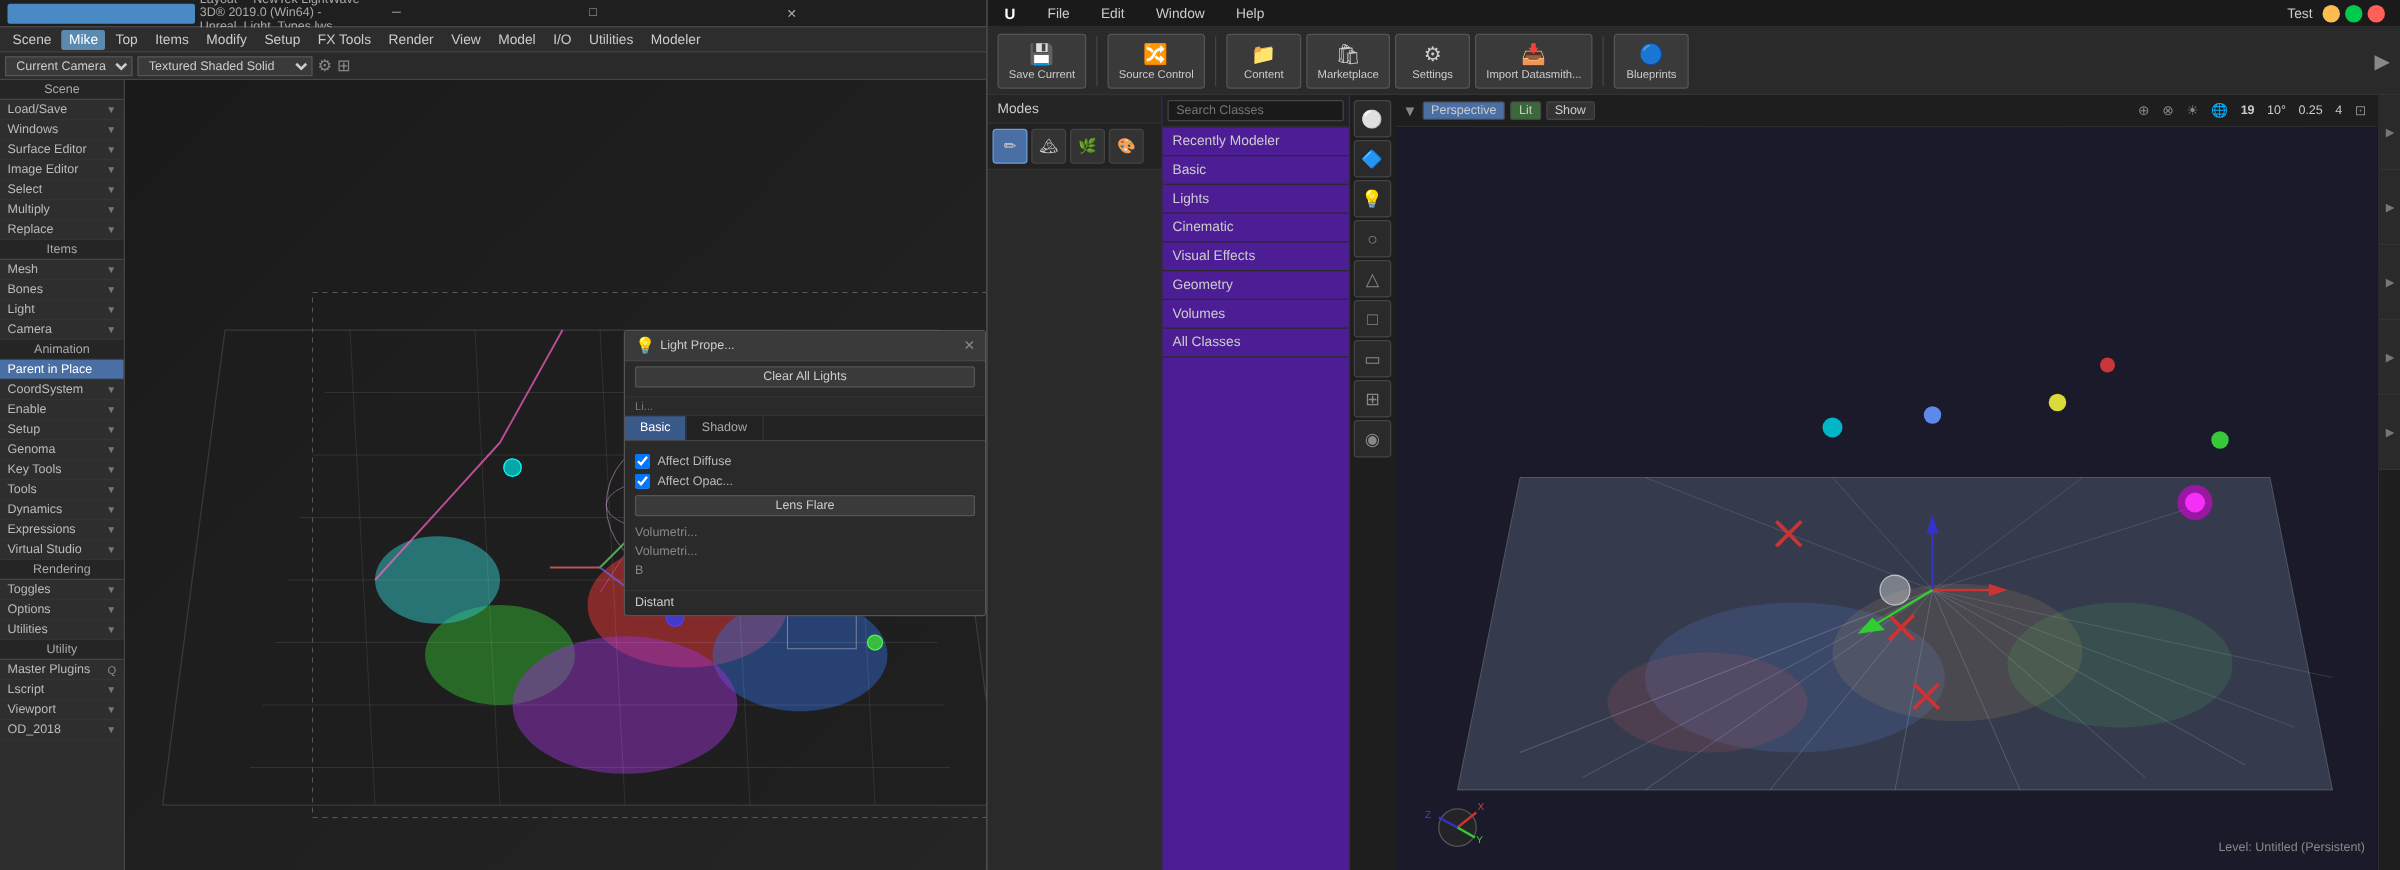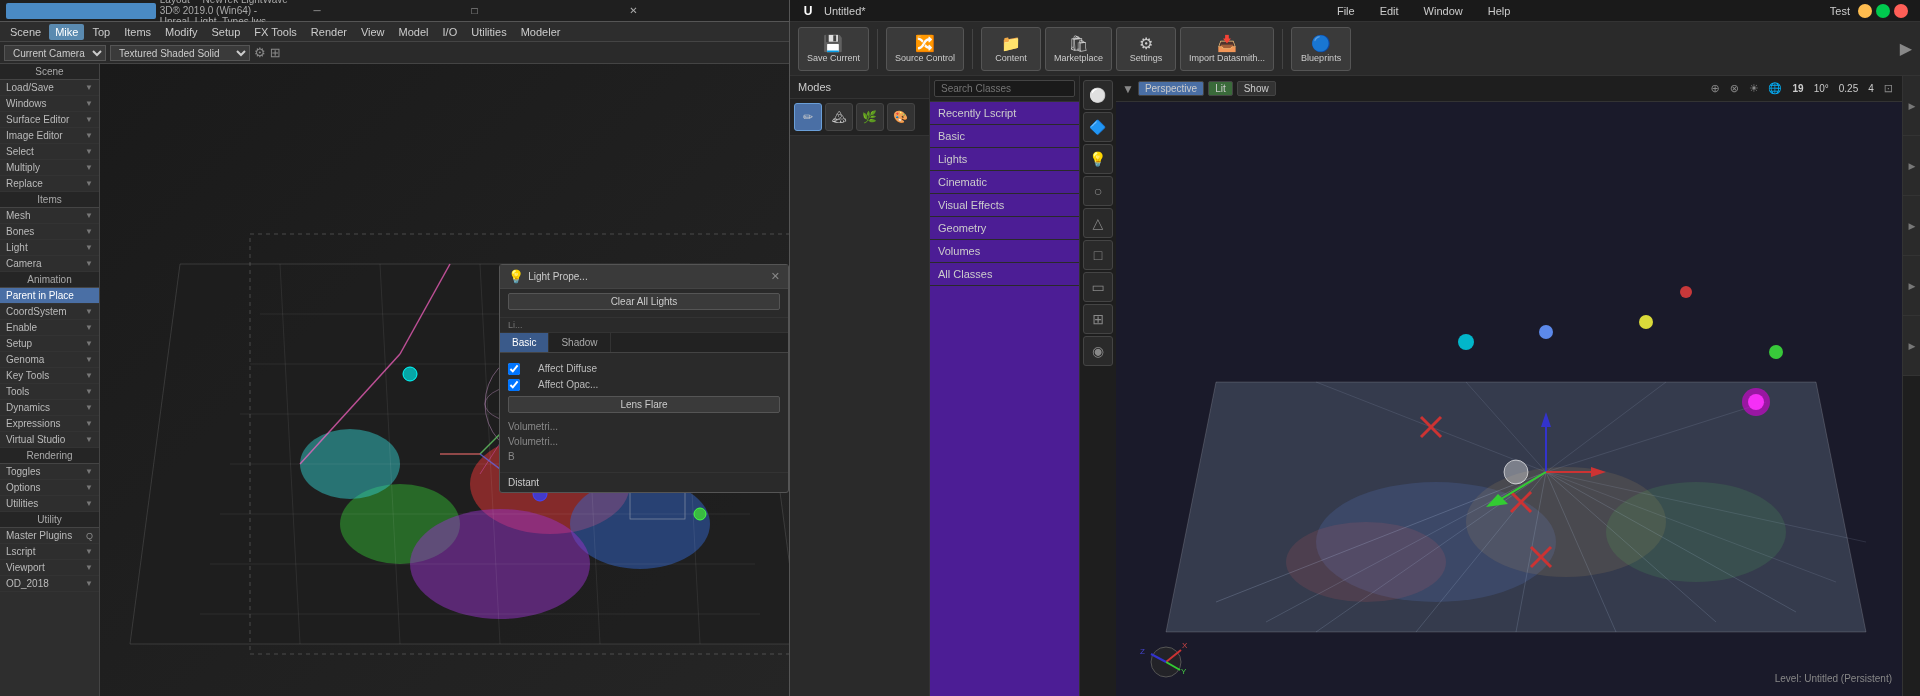--- a/index.html
+++ b/index.html
@@ -335,22 +335,23 @@
       padding: 4px 12px;
       font-size: 10px;
       color: #aaa;
       cursor: pointer;
       border-right: 1px solid #333;
     }
     .props-tab.active { background: #3a5a8a; color: #fff; }
     .props-content { padding: 8px; }
     .props-row {
       display: flex;
+      align-items: center;
       padding: 2px 0;
-      gap: 18px;
+      gap: 6px;
     }
     .props-row input[type="checkbox"] { width: 12px; height: 12px; }
     .props-label { flex: 1; font-size: 10px; color: #bbb; }
     .props-btn {
       padding: 2px 8px;
       background: #3a3a3a;
       border: 1px solid #555;
       border-radius: 2px;
       color: #ccc;
       font-size: 10px;
@@ -707,21 +708,20 @@
         </div>
       </div>
     </div>
   </div>
 </div>
 
 <div id="unreal-panel">
 
   <div id="ue-titlebar" style="height:22px; background:#1a1a1a; display:flex; align-items:center; padding:0 8px; border-bottom:1px solid #333;">
     <div class="ue-logo">U</div>
-    <span style="flex:1; font-size:11px; color:#ccc;">Untitled*</span>
 
     <span style="flex:1; display:flex; gap:13px; margin-left:8px;">
       <span class="lw-menu-item">File</span>
       <span class="lw-menu-item">Edit</span>
       <span class="lw-menu-item">Window</span>
       <span class="lw-menu-item">Help</span>
     </span>
     <span style="color:#ccc; font-size:11px; margin-right:8px;">Test</span>
     <button class="ue-title-btn" style="background:#ffbd4f;"></button>
     <button class="ue-title-btn" style="background:#00ca4e;"></button>
@@ -778,21 +778,21 @@
         <div class="mode-icon" title="Landscape Mode">🏔</div>
         <div class="mode-icon" title="Foliage Mode">🌿</div>
         <div class="mode-icon" title="Paint Mode">🎨</div>
       </div>
     </div>
 
     <div id="place-panel">
       <div id="place-search">
         <input type="text" placeholder="Search Classes" style="">
       </div>
-      <div class="place-category">Recently Lscript</div>
+      <div class="place-category">Recently Modeler</div>
       <div class="place-category">Basic</div>
       <div class="place-category">Lights</div>
       <div class="place-category">Cinematic</div>
       <div class="place-category">Visual Effects</div>
       <div class="place-category">Geometry</div>
       <div class="place-category">Volumes</div>
       <div class="place-category">All Classes</div>
     </div>
 
     <div id="place-icons">

